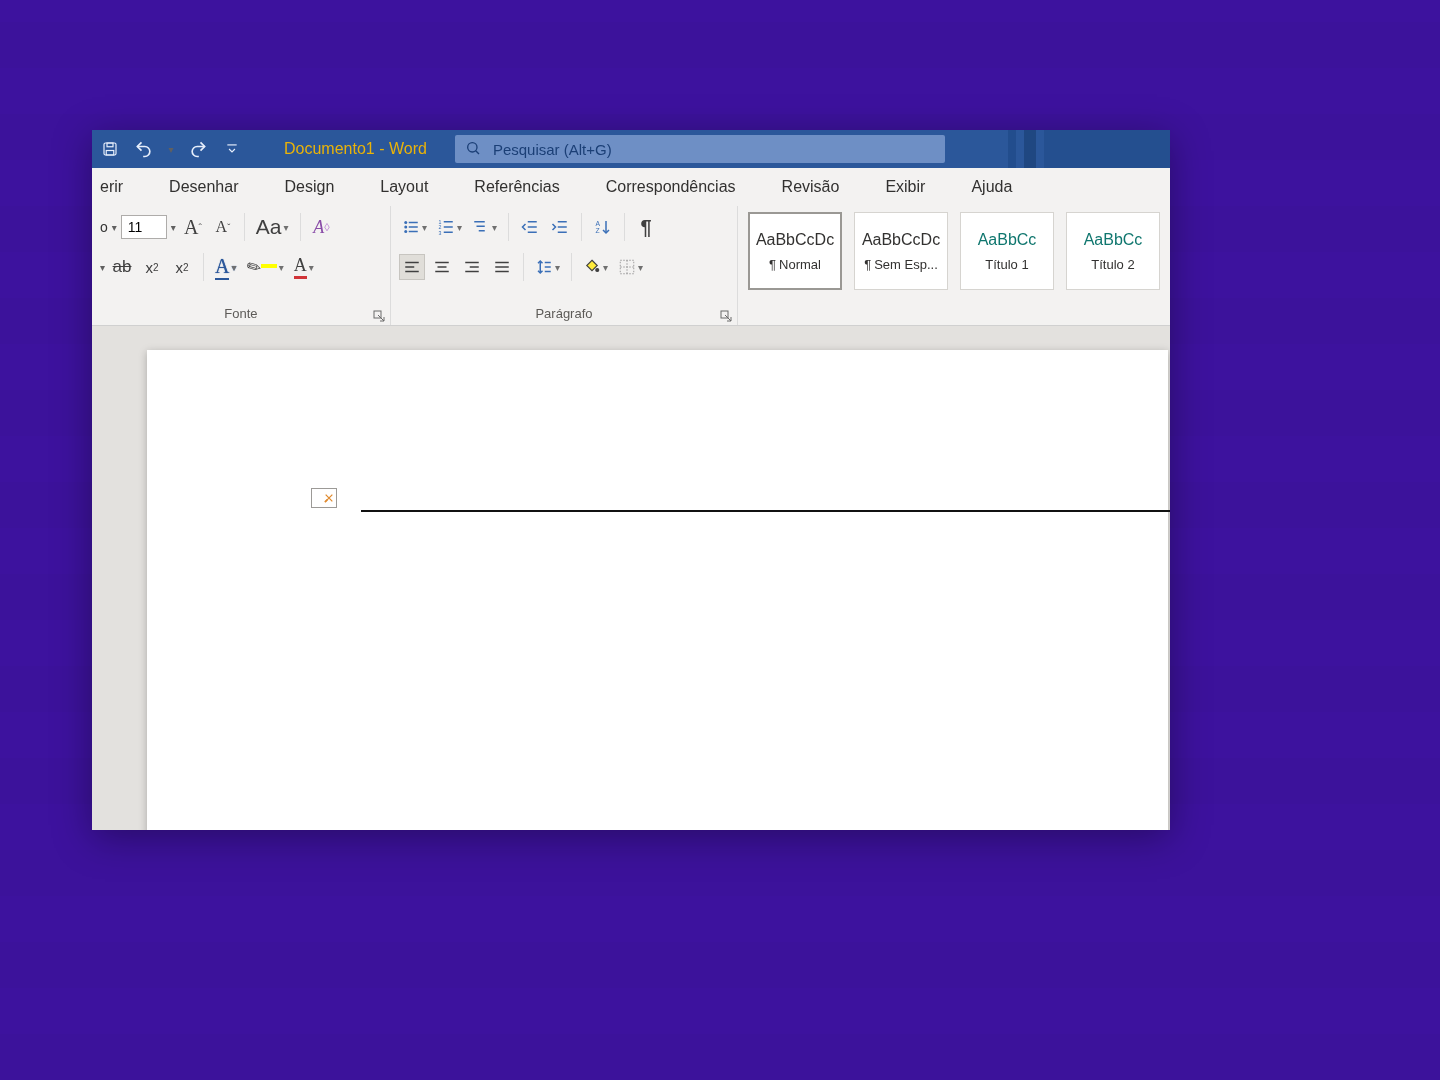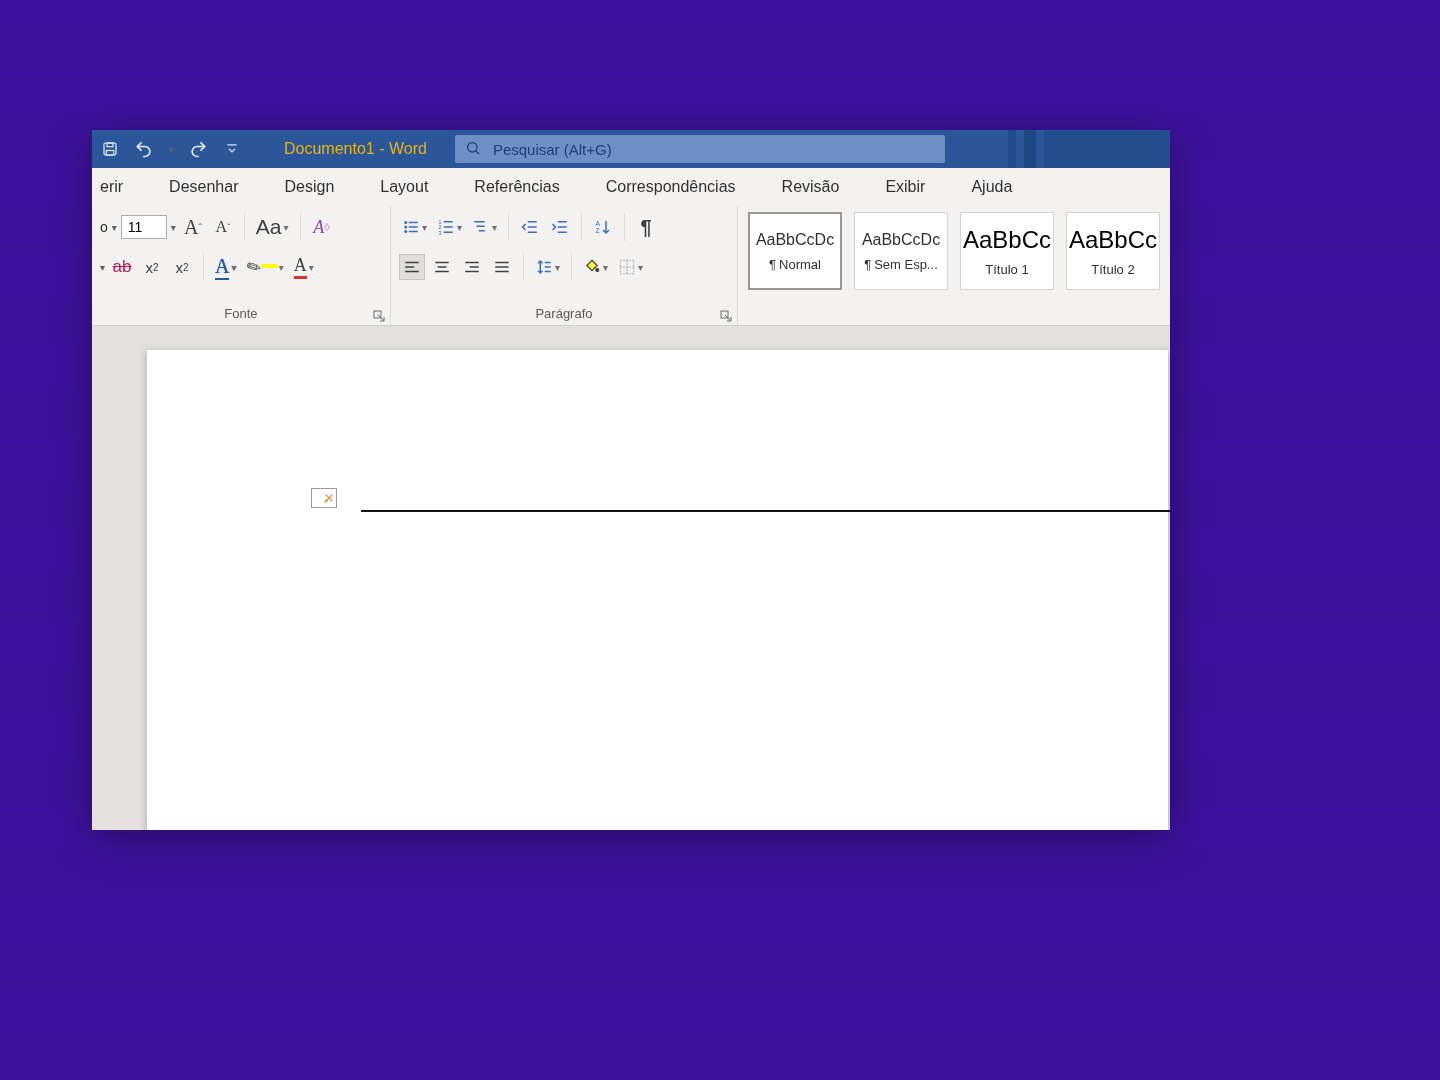--- a/index.html
+++ b/index.html
@@ -117,21 +117,21 @@
   .style-item {
     width: 94px; height:78px;
     border:1px solid #d6d4d0;
     display:flex; flex-direction:column; align-items:center; justify-content:center;
     background:#fff;
     font-size:13px;
     color:#323130;
   }
   .style-item.active { border:2px solid #9a9894; }
   .style-preview { font-size:16px; margin-bottom:8px; }
-  .style-preview.heading { color:#000000; font-size:24px; }
+  .style-preview.heading { color:#0f766e; font-size:16px; }
   .style-name { font-size:13px; color:#323130; display:flex; gap:3px; white-space:nowrap; }
 
   
   .workspace {
     position:absolute; left:0; right:0; top:196px; bottom:0;
     background:#e3e1de;
     overflow:hidden;
   }
   .page {
     position:absolute; left:55px; top:24px;
@@ -235,21 +235,21 @@
           <span class="dd">▾</span>
           <div class="rbtn" style="font-family:'Times New Roman';font-size:20px">A<sup style="font-size:10px">ˆ</sup></div>
           <div class="rbtn" style="font-family:'Times New Roman';font-size:16px">A<sup style="font-size:9px">ˇ</sup></div>
           <div class="sep"></div>
           <div class="rbtn caret-dn" style="font-size:21px">Aa</div>
           <div class="sep"></div>
           <div class="rbtn" style="font-style:italic;color:#8a4da8;font-family:'Times New Roman';font-size:18px">A<span style="font-size:11px;color:#b97fd3">◊</span></div>
         </div>
         <div class="group-row">
           <span class="dd">▾</span>
-          <div class="rbtn" style="text-decoration:line-through;color:#be185d">ab</div>
+          <div class="rbtn" style="text-decoration:line-through;color:#404040">ab</div>
           <div class="rbtn" style="font-size:15px">x<sub style="font-size:10px">2</sub></div>
           <div class="rbtn" style="font-size:15px">x<sup style="font-size:10px">2</sup></div>
           <div class="sep"></div>
           <div class="rbtn caret-dn" style="font-family:'Times New Roman';font-size:20px;color:#2b579a;text-shadow:0 0 1px #2b579a">
               <span style="border-bottom:2px solid #2b579a">A</span>
             </div>
           <div class="rbtn caret-dn">
             <span style="display:inline-block;transform:rotate(-30deg)">✎</span>
               <span style="display:block;width:16px;height:4px;background:#ffff00;margin-top:-3px"></span>
           </div>

